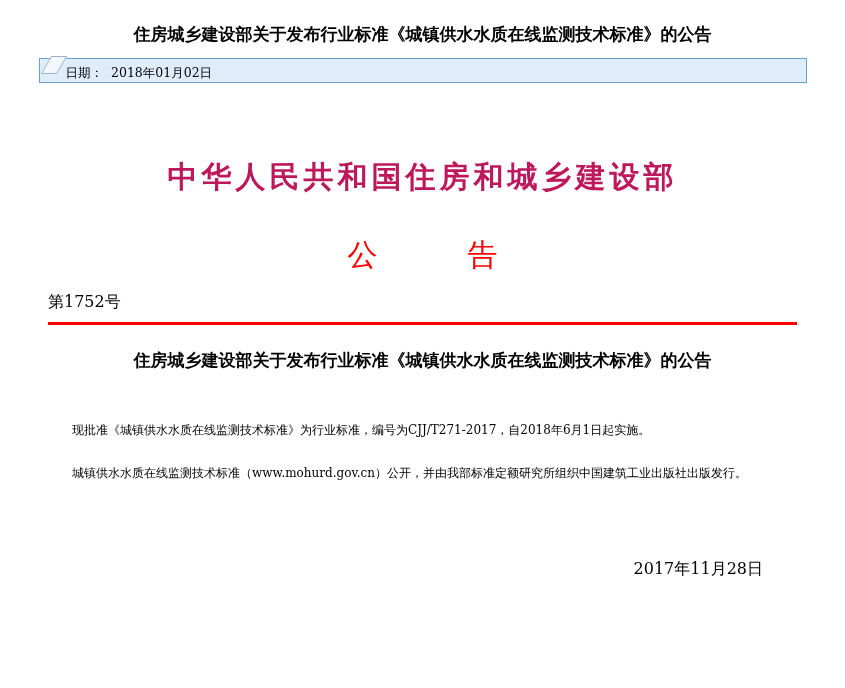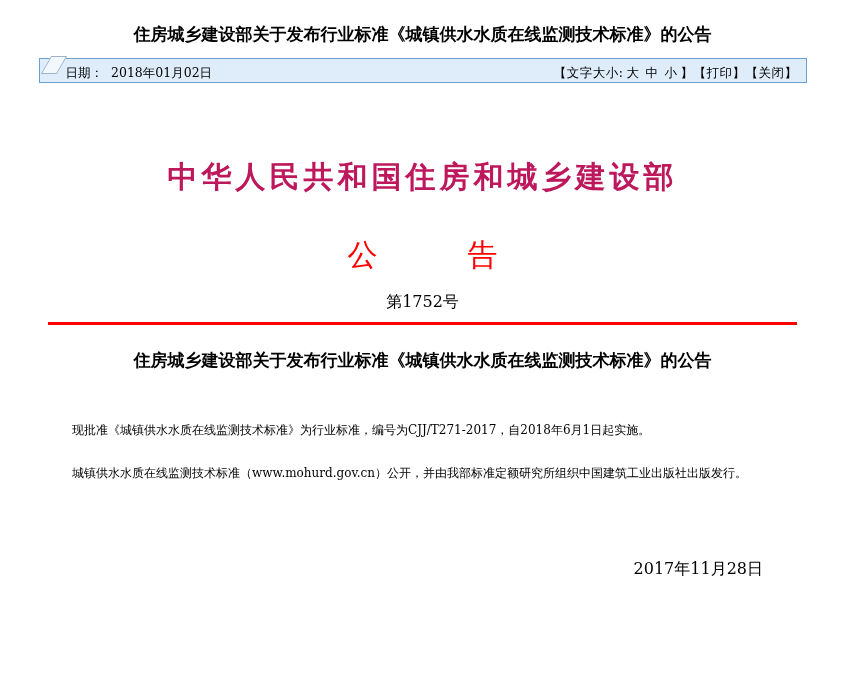--- a/index.html
+++ b/index.html
@@ -80,21 +80,21 @@
   .notice-type {
     margin-top: 38px;
     text-align: center;
     color: #ff0000;
     font-size: 30px;
     font-weight: normal;
     line-height: 40px;
   }
   .notice-number {
     margin-top: 16px;
-    text-align: center;
+    text-align: left;
     font-size: 16px;
     line-height: 22px;
   }
   .red-rule {
     margin-top: 9px;
     width: 100%;
     height: 3px;
     background: #ff0000;
   }
   .doc-heading {
@@ -125,23 +125,20 @@
 </head>
 <body>
 
 <div class="page-title">住房城乡建设部关于发布行业标准《城镇供水水质在线监测技术标准》的公告</div>
 
 <div class="toolbar">
   <span class="fold-icon"></span>
   <span class="toolbar-left">
     <span class="date-label">日期：</span><span>2018年01月02日</span>
   </span>
-  <span class="toolbar-right">
-    <span>【文字大小:</span><span class="fs-btn">大</span><span class="fs-btn">中</span><span class="fs-btn">小</span><span>】</span><span class="tb-btn">【打印】</span><span class="tb-btn">【关闭】</span>
-  </span>
 </div>
 
 <div class="doc">
   <div class="org-title">中华人民共和国住房和城乡建设部</div>
 
   <div class="notice-type">公　　　告</div>
 
   <div class="notice-number">第1752号</div>
 
   <div class="red-rule"></div>

